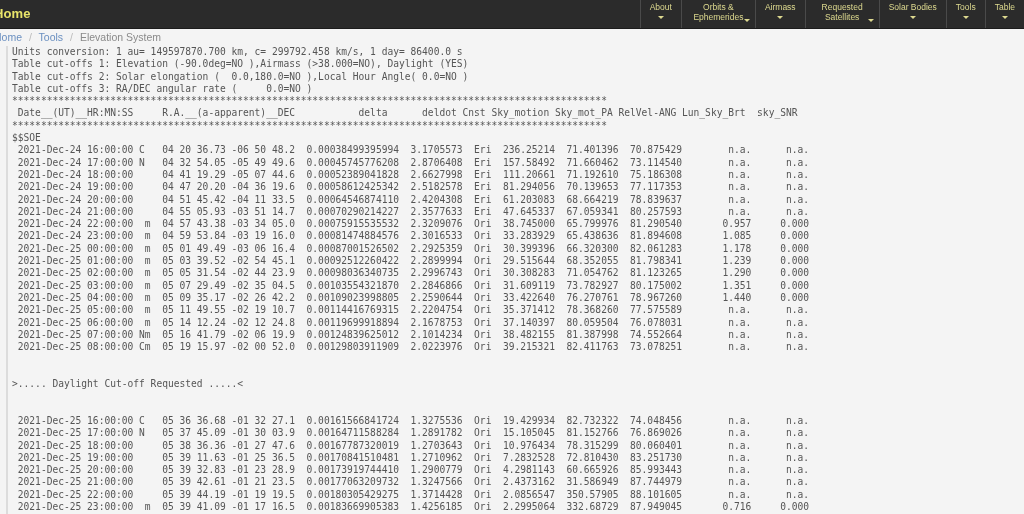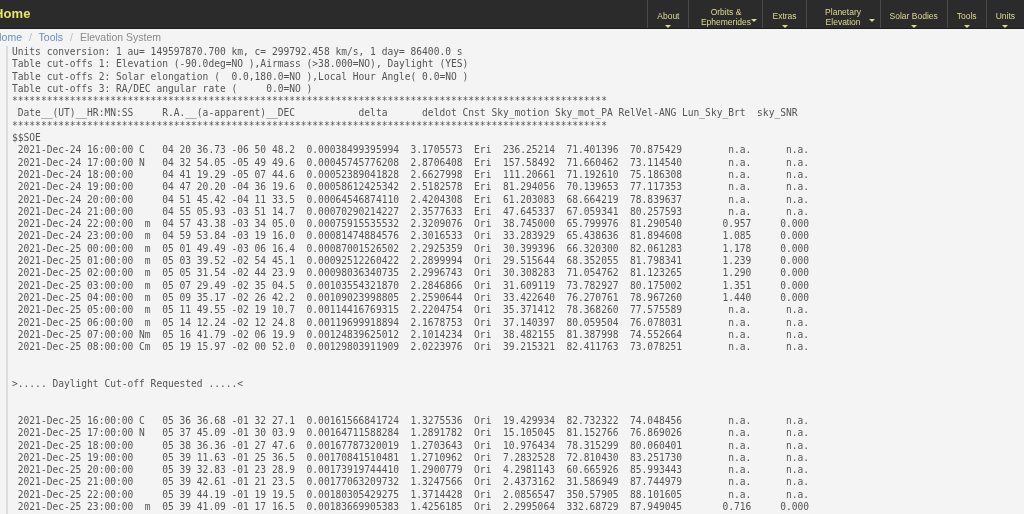--- a/index.html
+++ b/index.html
@@ -45,21 +45,21 @@
     position: relative;
     color: #ddd98f;
     font-size: 8.5px;
     line-height: 1.15;
     padding: 3px 9px 0 9px;
     text-align: center;
     border-left: 1px solid #4a4a4a;
     display: flex;
     flex-direction: column;
     align-items: center;
-    justify-content: flex-end;
+    justify-content: flex-start;
     white-space: normal;
     max-width: 74px;
     box-sizing: border-box;
   }
   .nav-label { display: block; }
   .nav-caret {
     display: block;
     width: 0; height: 0;
     border-left: 3px solid transparent;
     border-right: 3px solid transparent;
@@ -138,41 +138,41 @@
       <span class="nav-label">About</span>
       <span class="nav-caret"></span>
     </div>
 
     <div class="nav-item two-line">
       <span class="nav-label">Orbits &amp; Ephemerides</span>
       <span class="nav-caret inline" style="display:inline-block;position:absolute;right:5px;bottom:6px;"></span>
     </div>
 
     <div class="nav-item">
-      <span class="nav-label">Extras</span>
+      <span class="nav-label">Airmass</span>
       <span class="nav-caret"></span>
     </div>
 
     <div class="nav-item two-line">
-      <span class="nav-label">Planetary Elevation</span>
+      <span class="nav-label">Requested Satellites</span>
       <span class="nav-caret inline" style="display:inline-block;position:absolute;right:5px;bottom:6px;"></span>
     </div>
 
     <div class="nav-item">
       <span class="nav-label">Solar Bodies</span>
       <span class="nav-caret"></span>
     </div>
 
     <div class="nav-item">
       <span class="nav-label">Tools</span>
       <span class="nav-caret"></span>
     </div>
 
     <div class="nav-item">
-      <span class="nav-label">Units</span>
+      <span class="nav-label">Table</span>
       <span class="nav-caret"></span>
     </div>
 
   </div>
 </div>
 
 <div id="breadcrumb">
   <a href="#">Home</a>
   <span class="sep">/</span>
   <a href="#">Tools</a>

